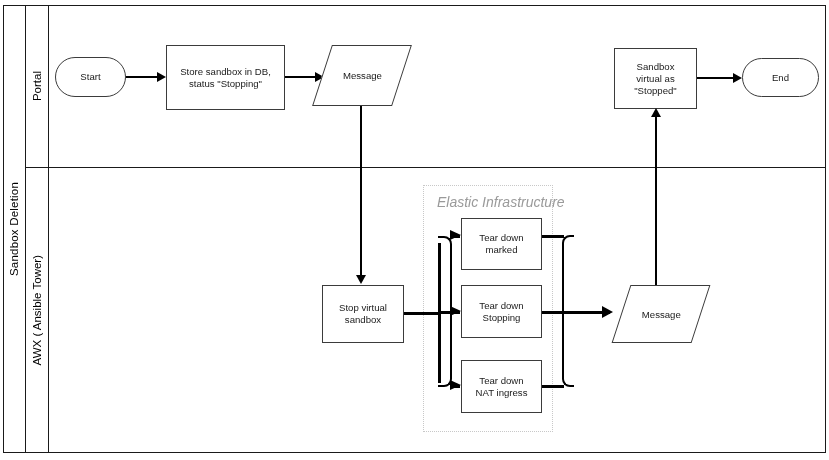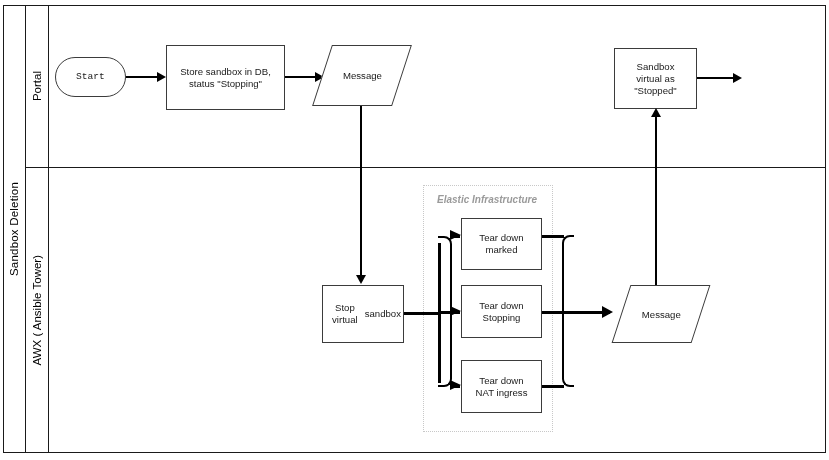--- a/index.html
+++ b/index.html
@@ -24,31 +24,31 @@
   #lane-portal-label{top:5px;height:162px;}
   #lane-awx-label{top:167px;height:286px;}
   .lane-divider{position:absolute;left:26px;top:167px;width:800px;
         height:0;border-top:1.5px solid #1a1a1a;}
 
   
   .node{position:absolute;box-sizing:border-box;background:#fff;
         border:1.6px solid #3b3b3b;display:flex;align-items:center;
         justify-content:center;text-align:center;font-size:9.6px;
         line-height:12px;color:#1a1a1a;padding:2px;}
-  .terminator{border-radius:999px;font-family:Liberation Mono, monospace;}
+  .terminator{border-radius:999px;}
   .para{position:absolute;box-sizing:border-box;background:#fff;
         border:1.6px solid #3b3b3b;display:flex;align-items:center;
         justify-content:center;font-size:9.6px;color:#1a1a1a;
         transform:skewX(-18deg);}
   .para > span{transform:skewX(18deg);}
 
   .group-box{position:absolute;box-sizing:border-box;
         border:1.5px dotted #c8c8c8;background:transparent;}
-  .group-title{position:absolute;font-size:10px;font-style:italic;
-        font-weight:bold;color:#9a9a9a;white-space:nowrap;}
+  .group-title{position:absolute;font-size:14px;font-style:italic;
+        font-weight:normal;color:#9a9a9a;white-space:nowrap;}
 
   
   .edge{position:absolute;background:#000;}
   .h{height:1.6px;}
   .v{width:1.6px;}
   .thick.h{height:2.6px;}
   .thick.v{width:2.6px;}
   .arrow{position:absolute;width:0;height:0;}
   .arrow-r{border-top:5px solid transparent;border-bottom:5px solid transparent;
         border-left:9px solid #000;}
@@ -104,22 +104,25 @@
 
   <div class="node" style="left:614px;top:48px;width:83px;height:61px;flex-direction:column;">
     <span>Sandbox</span>
     <span>virtual as</span>
     <span>"Stopped"</span>
   </div>
 
   <div class="edge h" style="left:697px;top:77px;width:38px;"></div>
   <div class="arrow arrow-r" style="left:733px;top:73px;"></div>
 
+  <div class="node terminator" style="left:742px;top:58px;width:77px;height:39px;">
+    <span>End</span>
+  </div>
 
-  <div class="node" style="left:322px;top:285px;width:82px;height:58px;">
+  <div class="node" style="left:322px;top:285px;width:82px;height:58px;flex-direction:column;">
     <span>Stop virtual</span>
     <span>sandbox</span>
   </div>
 
   <div class="group-box" style="left:423px;top:185px;width:130px;height:247px;"></div>
   <div class="group-title" style="left:437px;top:194px;">Elastic Infrastructure</div>
 
   <div class="edge thick h" style="left:404px;top:312px;width:36px;"></div>
   <div class="edge thick v" style="left:438px;top:243px;height:140px;"></div>
 

